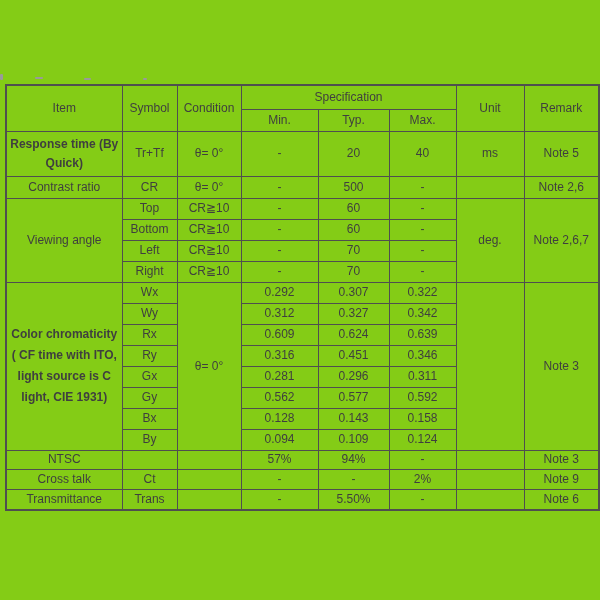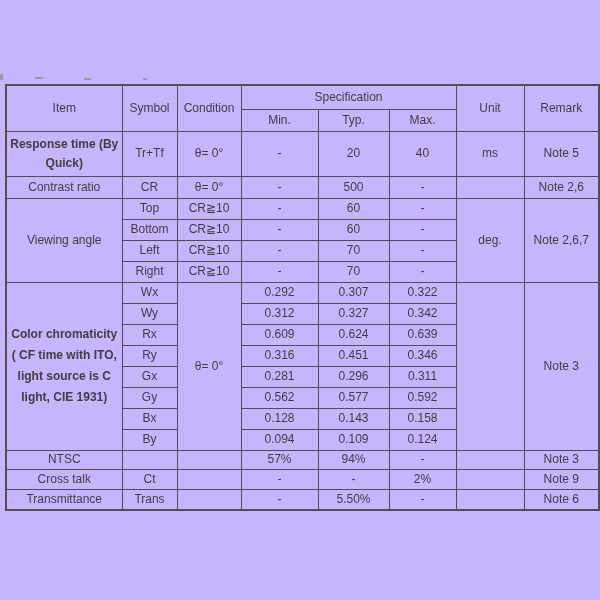--- a/index.html
+++ b/index.html
@@ -4,21 +4,21 @@
 <style>
   * { box-sizing: border-box; }
   html, body { margin: 0; padding: 0; }
   body {
     width: 600px; height: 600px;
     background: #ffffff;
     font-family: "Liberation Sans", sans-serif;
     color: #3f3f3f;
     -webkit-font-smoothing: antialiased;
   }
-  .page { position: relative; width: 600px; height: 600px; overflow: hidden; background:#c4b5fd; }
+  .page { position: relative; width: 600px; height: 600px; overflow: hidden; background:#84cc16; }
 
   
   .artifact { position: absolute; background: #9a9a9a; border-radius: 1px; }
 
   table.spec {
     position: absolute; left: 5px; top: 84px;
     width: 593px;
     border-collapse: collapse;
     table-layout: fixed;
     border: 2px solid #4f4f4f;

